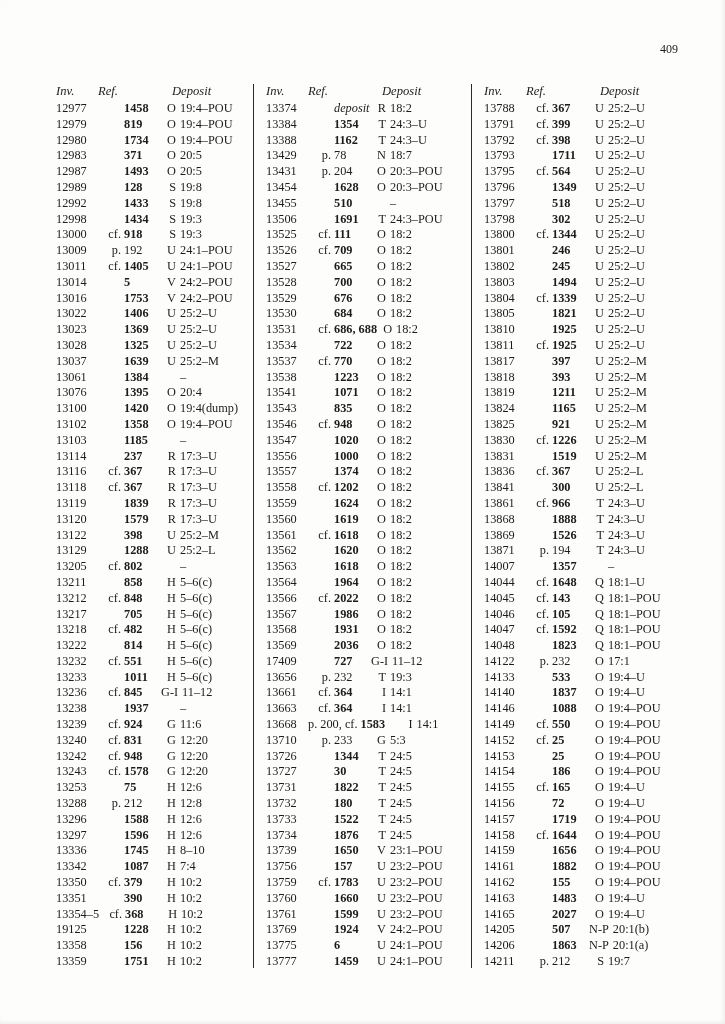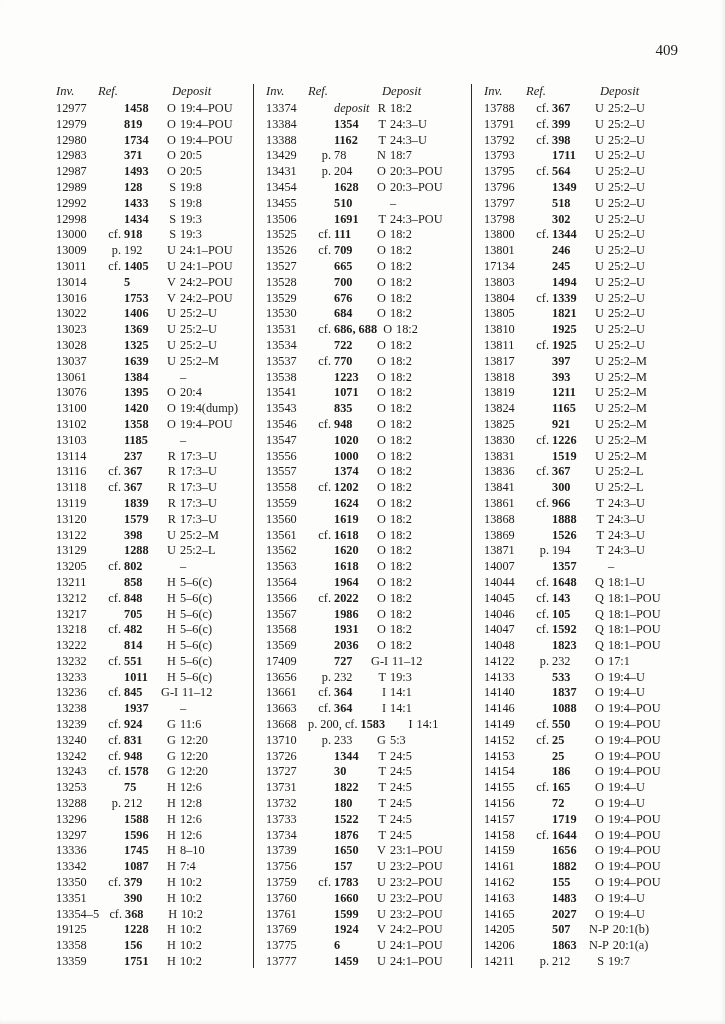--- a/index.html
+++ b/index.html
@@ -13,21 +13,21 @@
     box-shadow: inset -2px -2px 4px rgba(0,0,0,0.06);
   }
   .title {
     position:absolute; top:42px; left:0; right:0;
     text-align:center;
     font-size:15.5px; letter-spacing:1.2px;
     font-weight:400;
   }
   .pagenum {
     position:absolute; top:42px; right:47px;
-    font-size:15px;
+    font-size:12px;
   }
   .vrule {
     position:absolute; top:84px; height:884px; width:1.4px;
     background:#2b2b2b;
   }
   .vrule.r1 { left:253px; }
   .vrule.r2 { left:471px; }
   .col { position:absolute; top:84px; }
   .col.c1 { left:56px;  width:196px; }
   .col.c2 { left:266px; width:204px; }
@@ -924,21 +924,21 @@
           <span class="depr">25:2–U</span>
         </div>
         <div class="row">
           <span class="inv">13801</span>
           <span class="pre"></span>
           <span class="num s-b">246</span>
           <span class="depl">U</span>
           <span class="depr">25:2–U</span>
         </div>
         <div class="row">
-          <span class="inv">17134</span>
+          <span class="inv">13802</span>
           <span class="pre"></span>
           <span class="num s-b">245</span>
           <span class="depl">U</span>
           <span class="depr">25:2–U</span>
         </div>
         <div class="row">
           <span class="inv">13803</span>
           <span class="pre"></span>
           <span class="num s-b">1494</span>
           <span class="depl">U</span>

